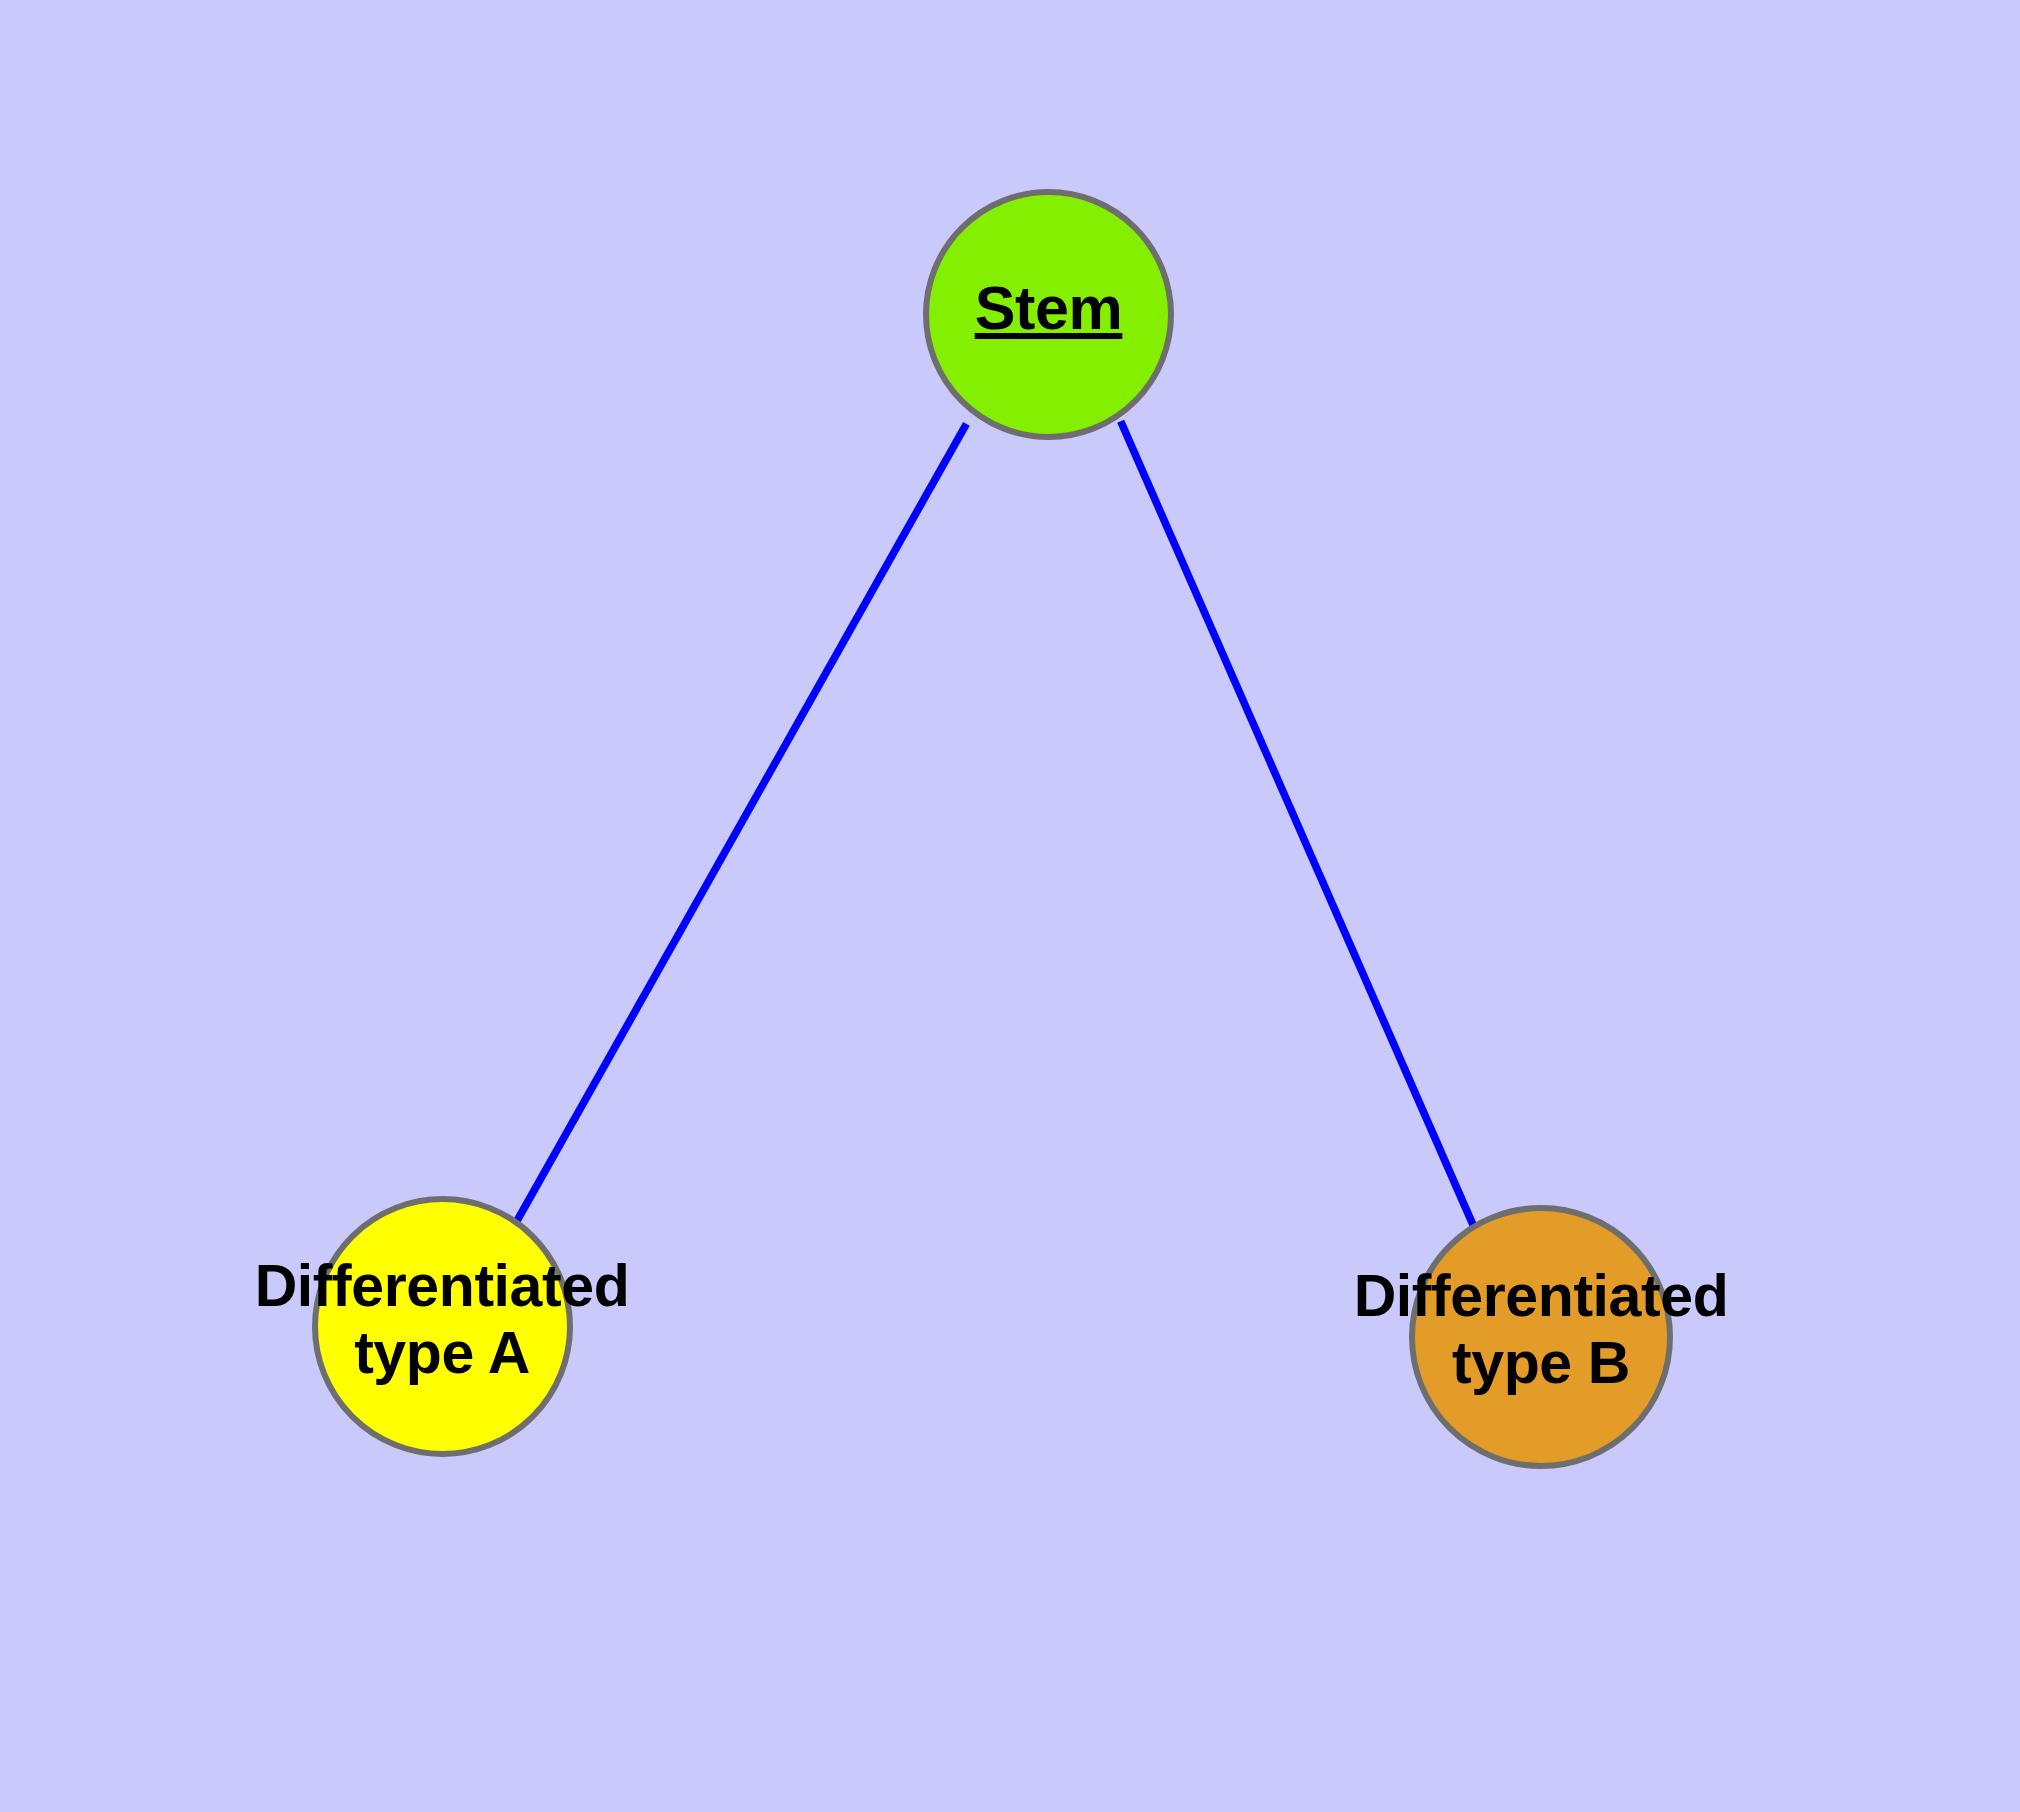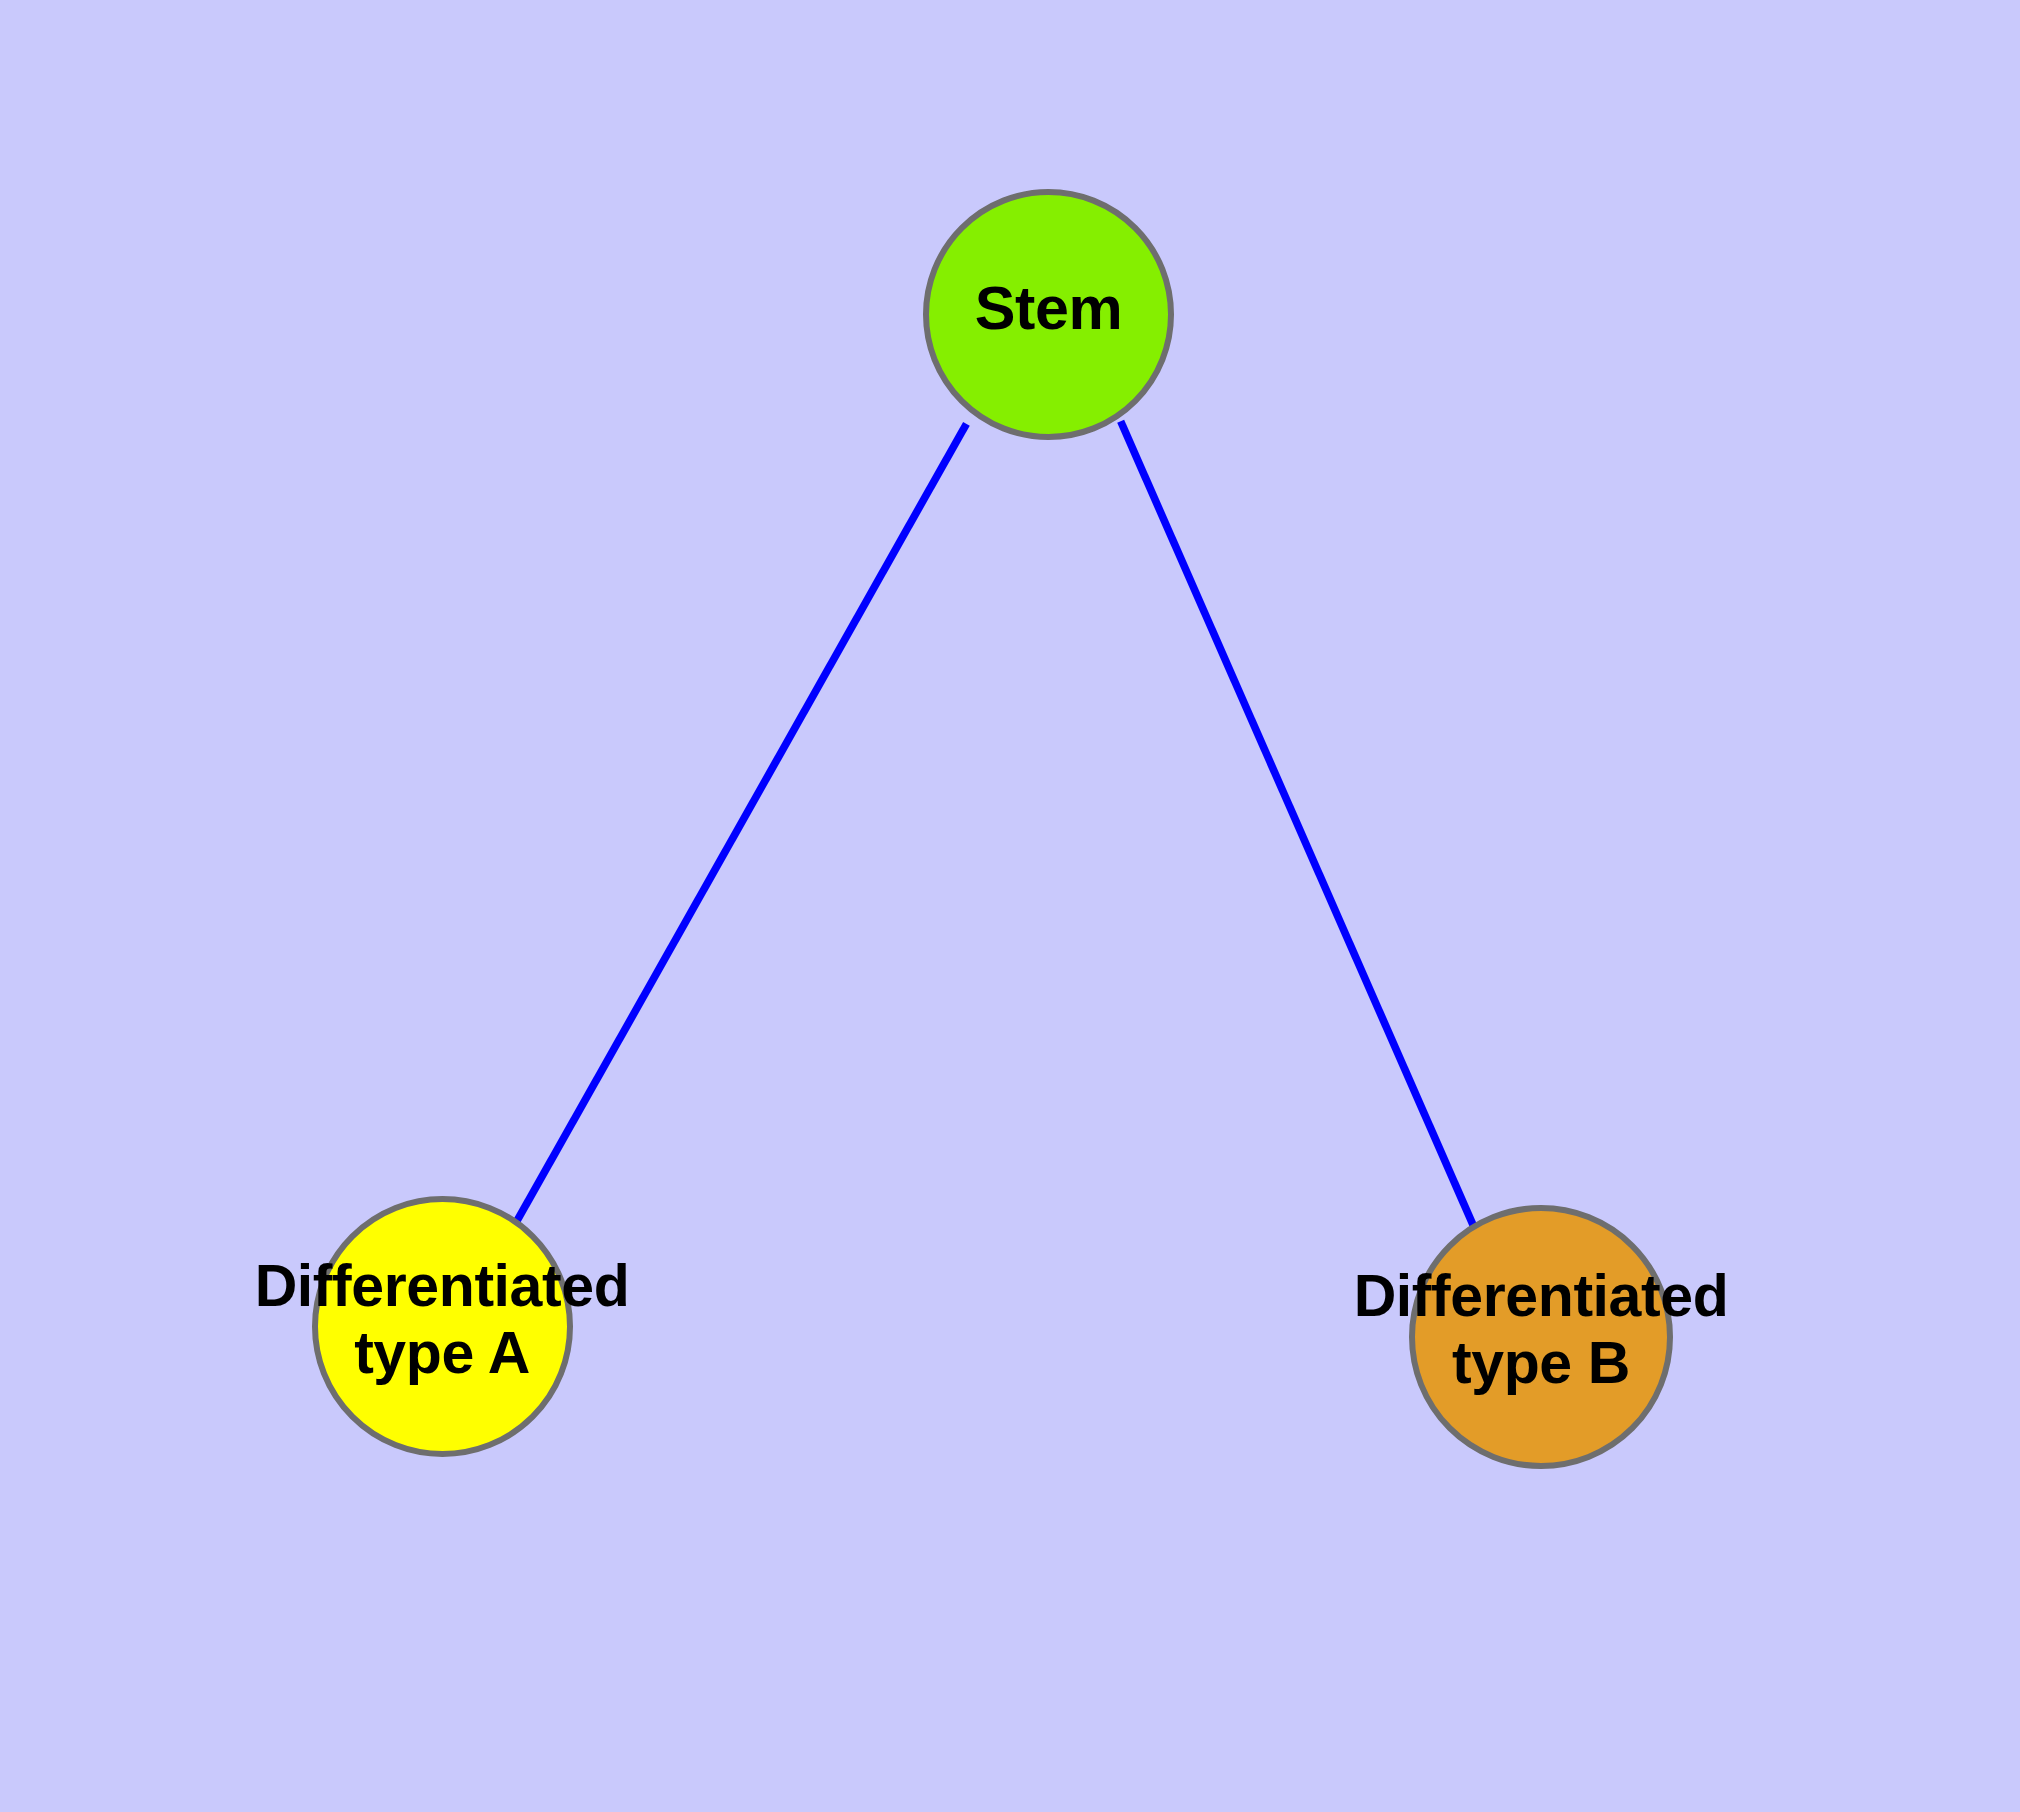--- a/index.html
+++ b/index.html
@@ -60,20 +60,21 @@
     line-height: 1.14;
     white-space: pre;
     letter-spacing: -0.4px;
     pointer-events: none;
   }
   #label-stem {
     left: 794px;
     top: 274px;
     width: 509px;
     font-size: 61px;
+    text-decoration: underline;
   }
   #label-diff-a {
     left: 103px;
     top: 1253px;
     width: 678px;
     font-size: 59px;
   }
   #label-diff-b {
     left: 1202px;
     top: 1263px;

